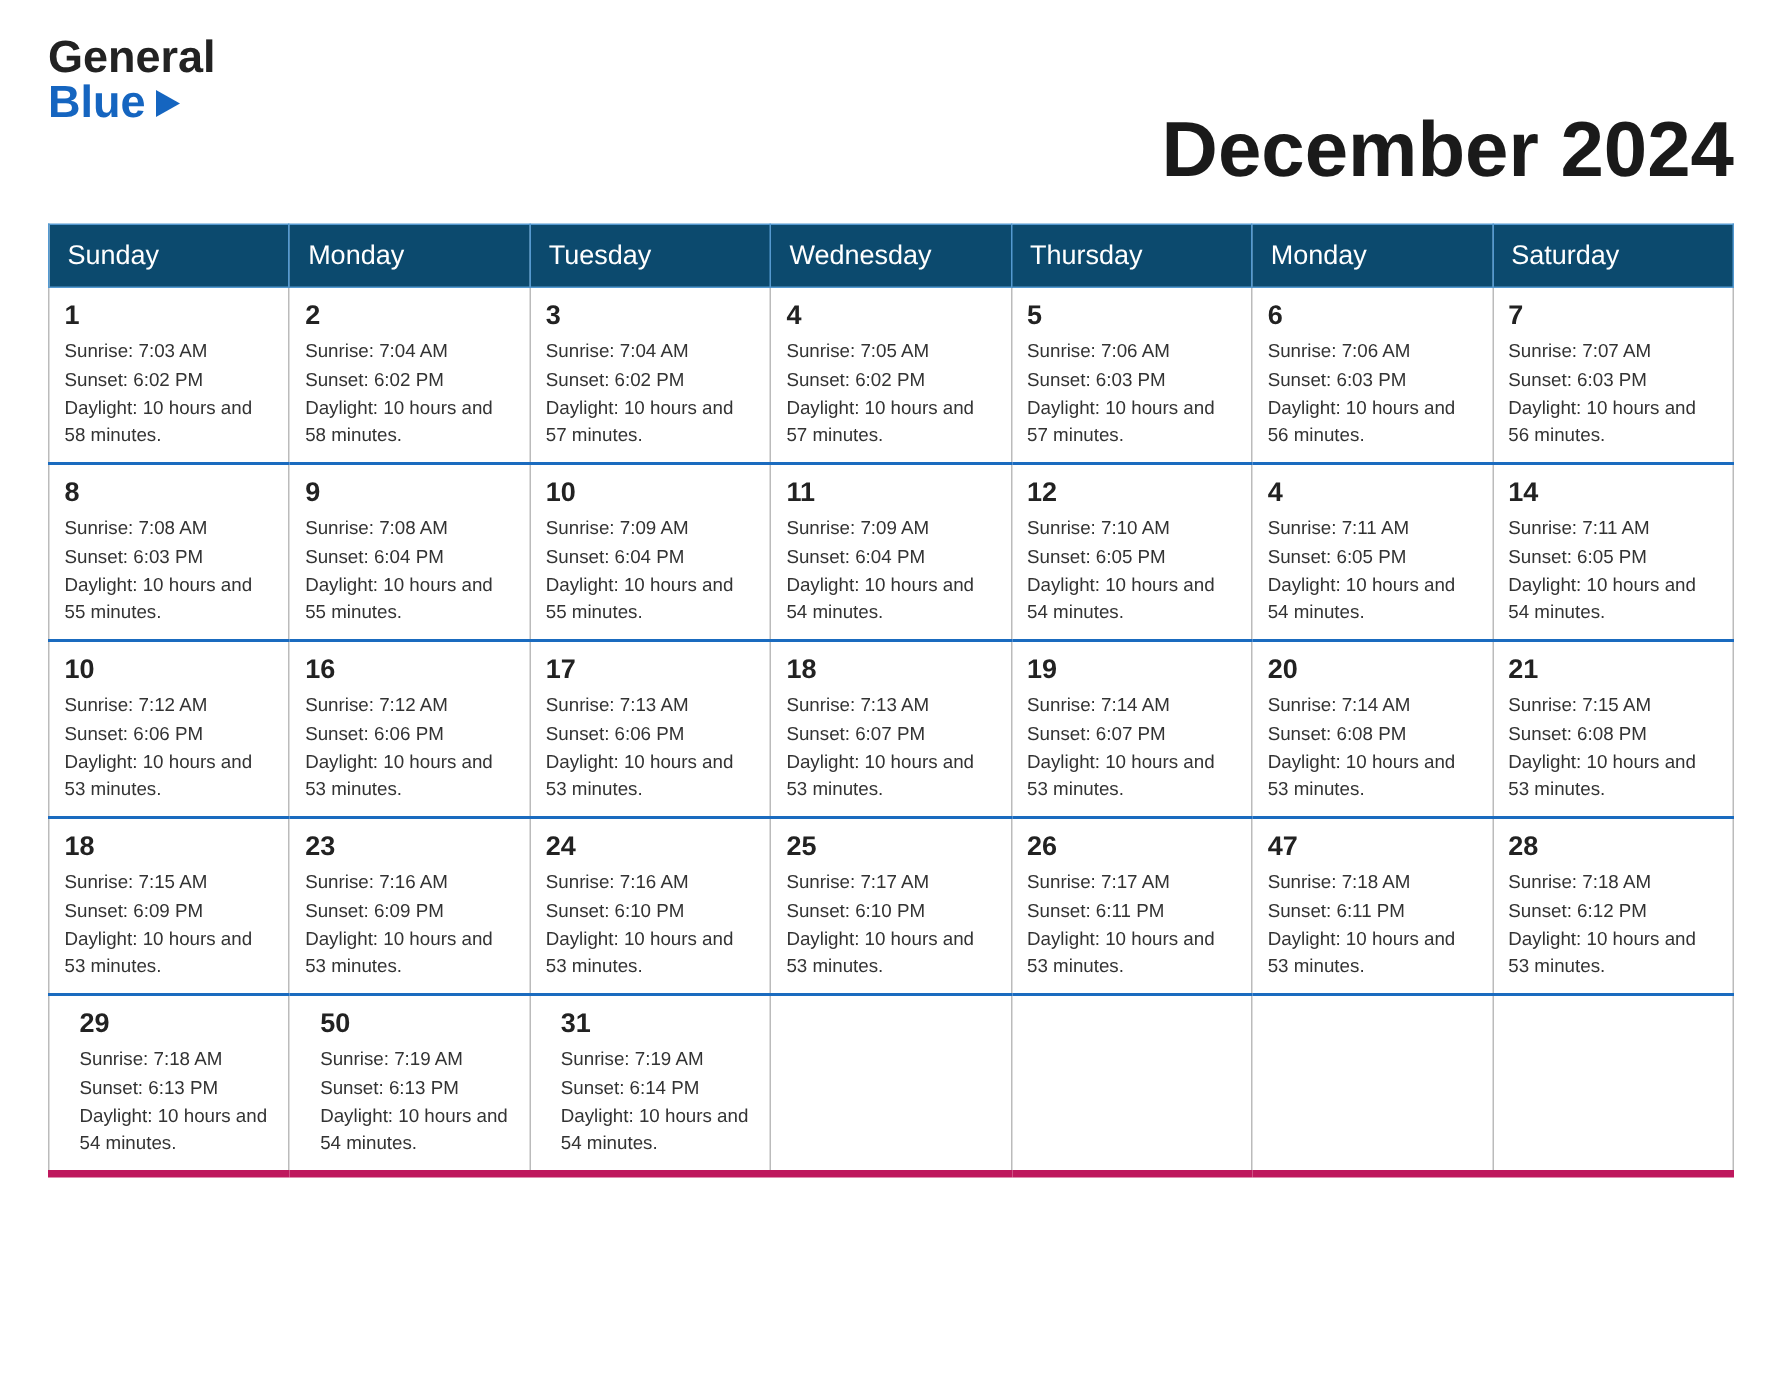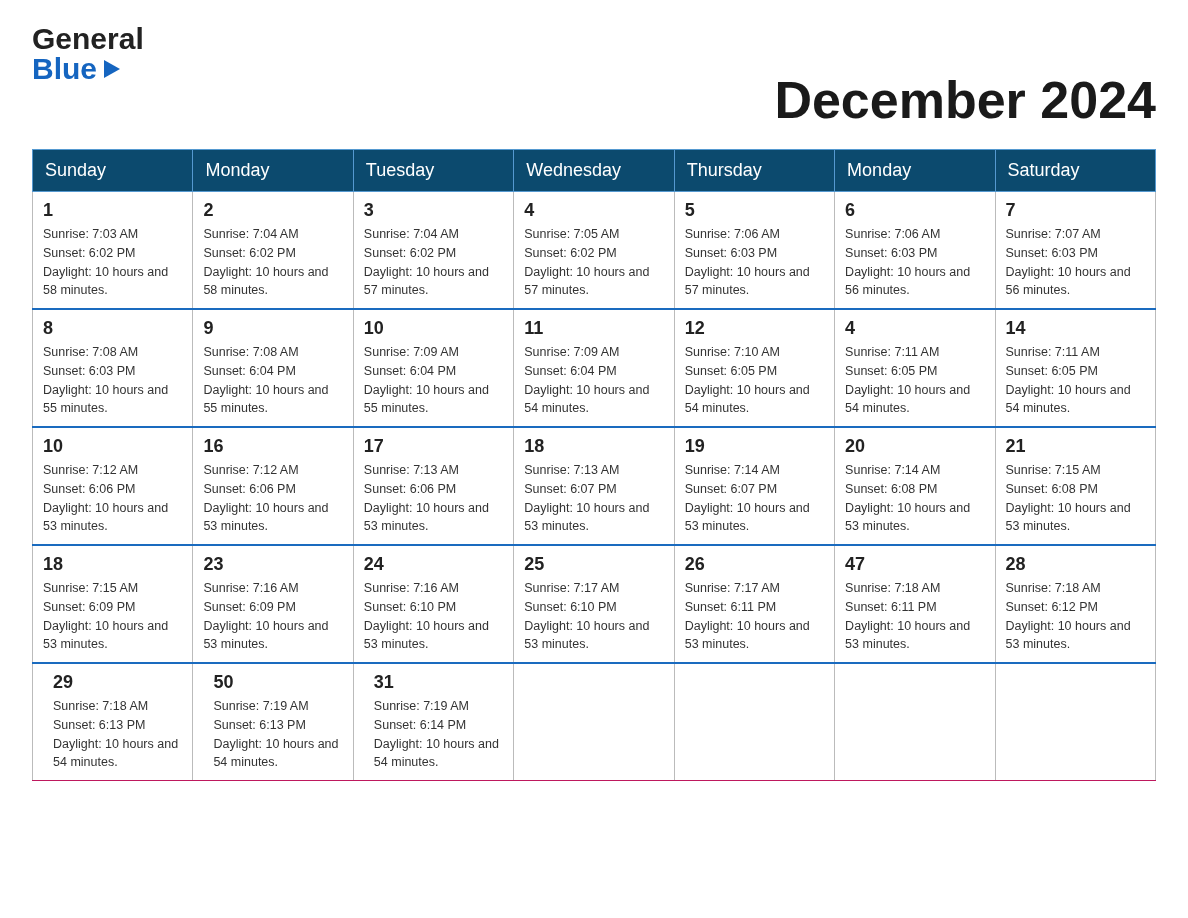--- a/index.html
+++ b/index.html
@@ -50,21 +50,21 @@
       padding: 8px 10px;
       border: 1px solid #bbb;
       width: calc(100% / 7);
       min-height: 100px;
       background: #fff;
     }
     .calendar-table tr td {
       border-bottom: 2px solid #1a6bbf;
     }
     .calendar-table tbody tr:last-child td {
-      border-bottom: 1px solid #be185d;
+      border-bottom: 5px solid #be185d;
       padding-left: 20px;
     }
     .day-number {
       font-size: 18px;
       font-weight: bold;
       color: #222;
       margin-bottom: 4px;
     }
     .day-info {
       font-size: 12.5px;

